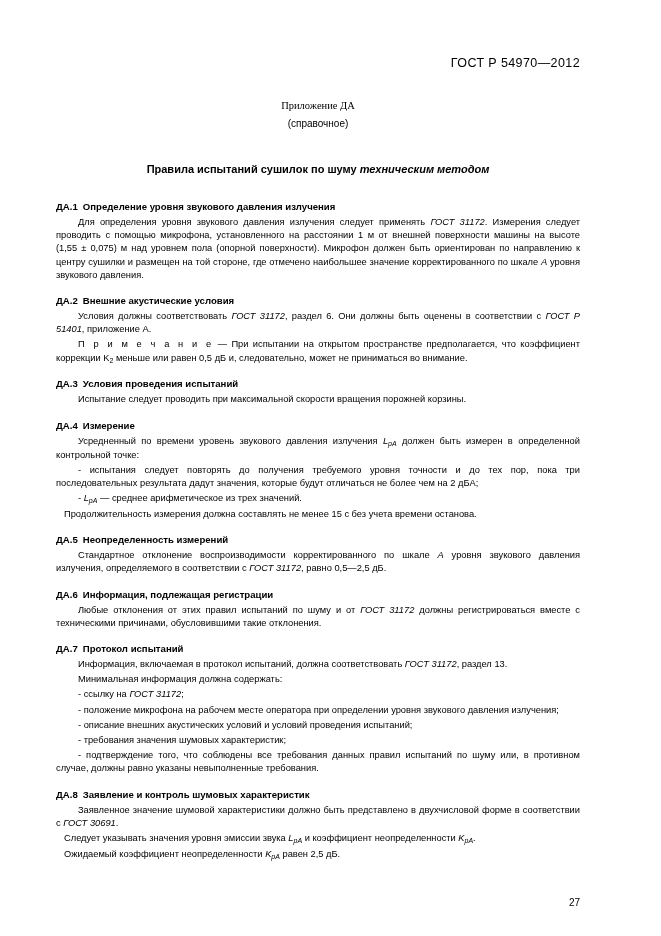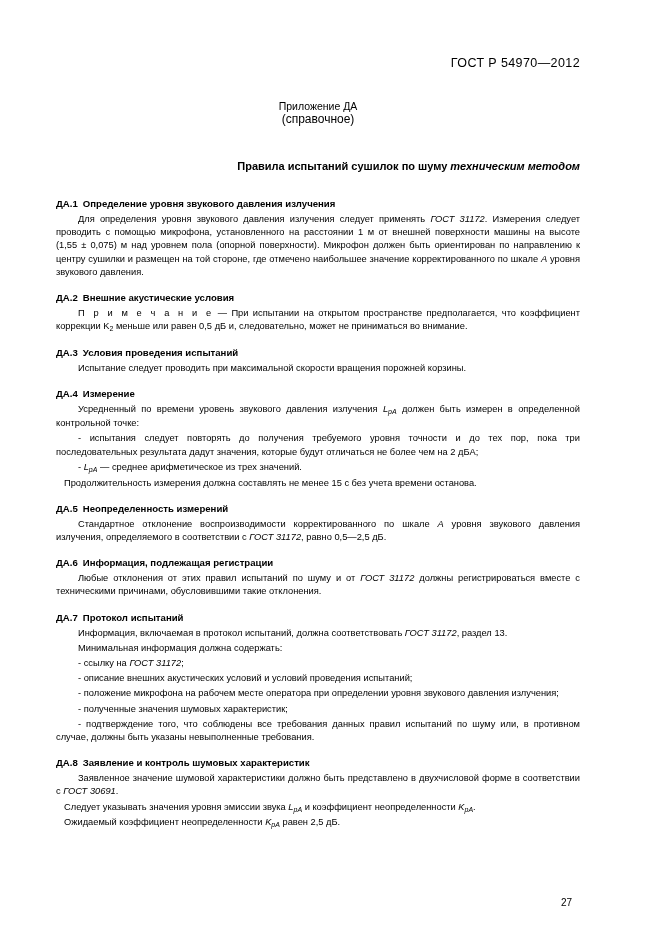--- a/index.html
+++ b/index.html
@@ -23,27 +23,29 @@
   .header {
     text-align: right;
     font-size: 12.5px;
     letter-spacing: 0.4px;
     margin-bottom: 30px;
   }
   .annex-title {
     text-align: center;
     font-size: 10.5px;
     margin-top: 22px;
+    font-family: Liberation Serif, serif;
   }
   .annex-sub {
     text-align: center;
-    font-size: 12px;
+    font-size: 10px;
+    margin-top: 7px;
   }
   .doc-title {
-    text-align: right;
+    text-align: center;
     font-size: 11px;
     font-weight: bold;
     margin-top: 34px;
     margin-bottom: 26px;
   }
   .doc-title .ital {
     font-style: italic;
   }
   .sec {
     font-size: 9.6px;
@@ -74,21 +76,21 @@
   }
   .sp {
     letter-spacing: 2.2px;
   }
   sub {
     font-size: 7px;
     vertical-align: -2px;
   }
   .pagenum {
     position: absolute;
-    right: 64px;
+    right: 56px;
     bottom: 28px;
     font-size: 10px;
   }
 </style>
 </head>
 <body>
 
 <div class="page">
 
   <div class="header">
@@ -105,20 +107,23 @@
   <div class="sec">
     <span class="num">ДА.1</span><span>Определение уровня звукового давления излучения</span>
   </div>
   <p class="body">
     Для определения уровня звукового давления излучения следует применять <span class="it">ГОСТ 31172</span>. Измерения следует проводить с помощью микрофона, установленного на расстоянии 1 м от внешней поверхности машины на высоте (1,55&nbsp;±&nbsp;0,075) м над уровнем пола (опорной поверхности). Микрофон должен быть ориентирован по направлению к центру сушилки и размещен на той стороне, где отмечено наибольшее значение корректированного по шкале <span class="it">А</span> уровня звукового давления.
   </p>
 
   <div class="sec">
     <span class="num">ДА.2</span><span>Внешние акустические условия</span>
   </div>
+  <p class="body">
+    Условия должны соответствовать <span class="it">ГОСТ 31172</span>, раздел 6. Они должны быть оценены в соответствии с <span class="it">ГОСТ Р 51401</span>, приложение А.
+  </p>
   <p class="body">
     <span class="sp">П р и м е ч а н и е</span> — При испытании на открытом пространстве предполагается, что коэффициент коррекции K<sub>2</sub> меньше или равен 0,5 дБ и, следовательно, может не приниматься во внимание.
   </p>
 
   <div class="sec">
     <span class="num">ДА.3</span><span>Условия проведения испытаний</span>
   </div>
   <p class="body">Испытание следует проводить при максимальной скорости вращения порожней корзины.</p>
 
   <div class="sec">
@@ -154,24 +159,24 @@
   <div class="sec">
     <span class="num">ДА.7</span><span>Протокол испытаний</span>
   </div>
   <p class="body">
     Информация, включаемая в протокол испытаний, должна соответствовать <span class="it">ГОСТ 31172</span>, раздел 13.
   </p>
   <p class="body">Минимальная информация должна содержать:</p>
   <p class="body dash">
     - ссылку на <span class="it">ГОСТ 31172</span>;
   </p>
+  <p class="body dash">- положение микрофона на рабочем месте оператора при определении уровня звукового давления излучения;</p>
   <p class="body dash">- описание внешних акустических условий и условий проведения испытаний;</p>
-  <p class="body dash">- положение микрофона на рабочем месте оператора при определении уровня звукового давления излучения;</p>
-  <p class="body dash">- полученные значения шумовых характеристик;</p>
-  <p class="body dash">- подтверждение того, что соблюдены все требования данных правил испытаний по шуму или, в противном случае, должны быть указаны невыполненные требования.</p>
+  <p class="body dash">- требования значения шумовых характеристик;</p>
+  <p class="body dash">- подтверждение того, что соблюдены все требования данных правил испытаний по шуму или, в противном случае, должны равно указаны невыполненные требования.</p>
 
   <div class="sec">
     <span class="num">ДА.8</span><span>Заявление и контроль шумовых характеристик</span>
   </div>
   <p class="body">
     Заявленное значение шумовой характеристики должно быть представлено в двухчисловой форме в соответствии с <span class="it">ГОСТ 30691</span>.
   </p>
   <p class="body noind">
     Следует указывать значения уровня эмиссии звука <span class="it">L<sub>pA</sub></span> и коэффициент неопределенности <span class="it">K<sub>pA</sub></span>.
   </p>

